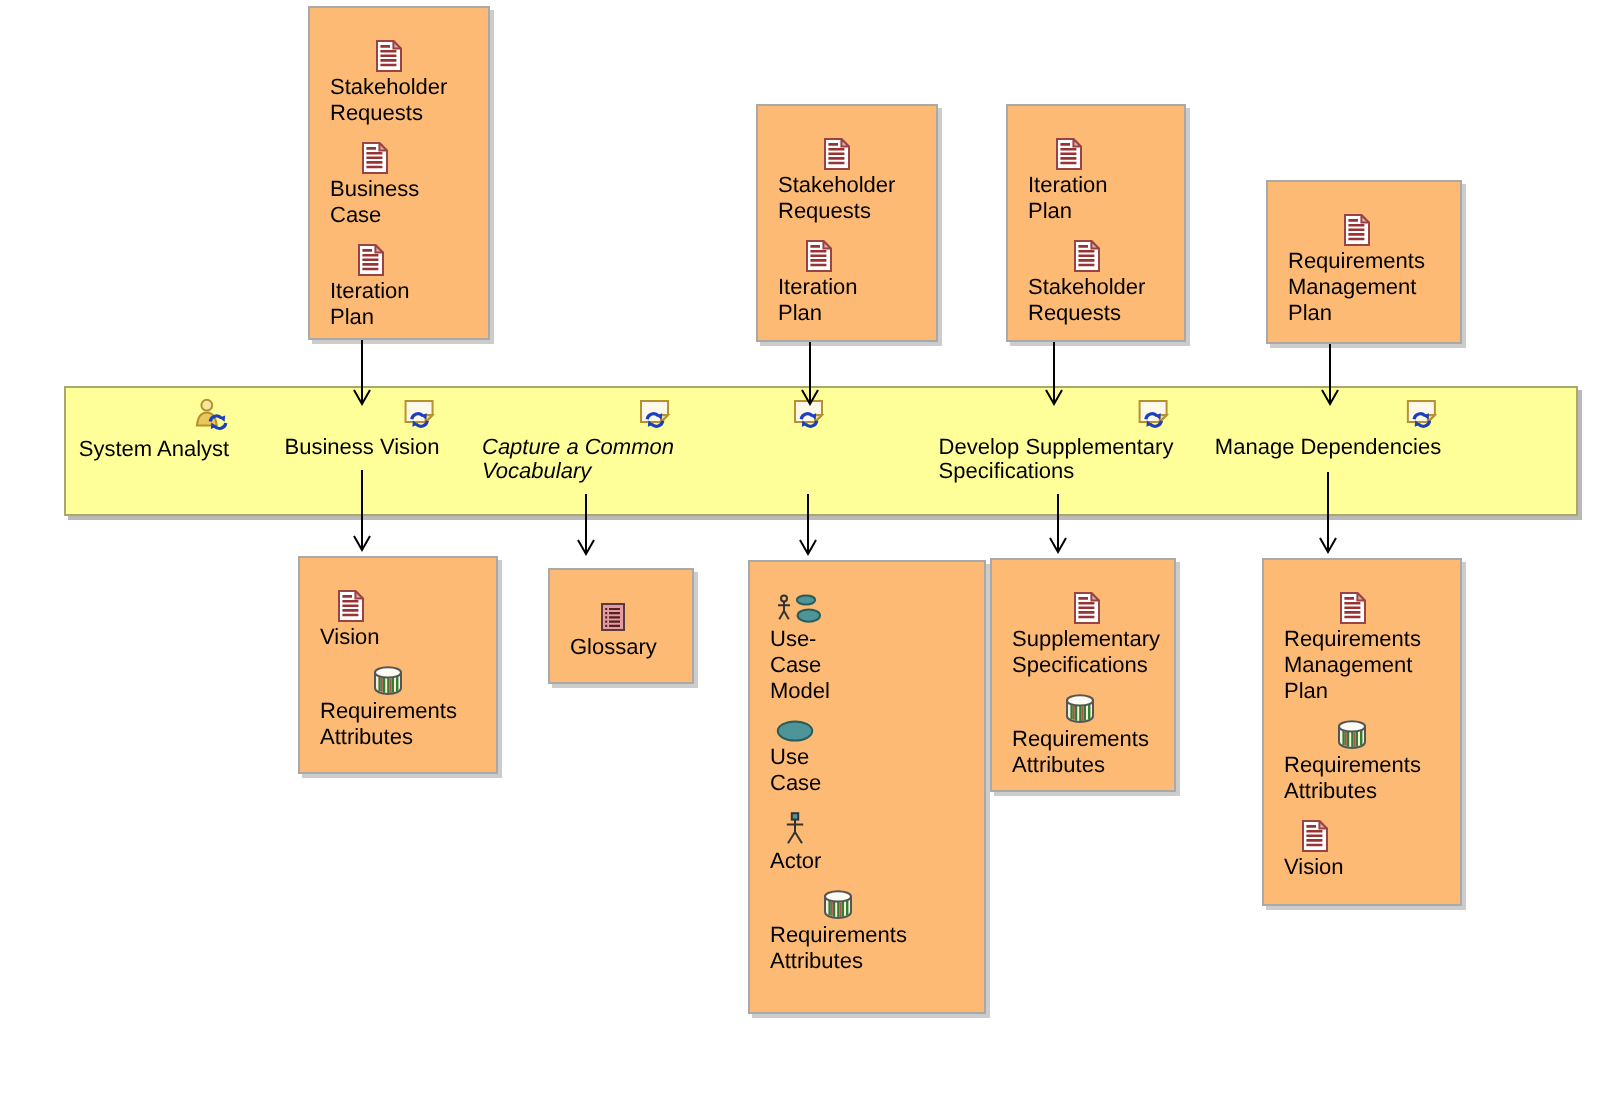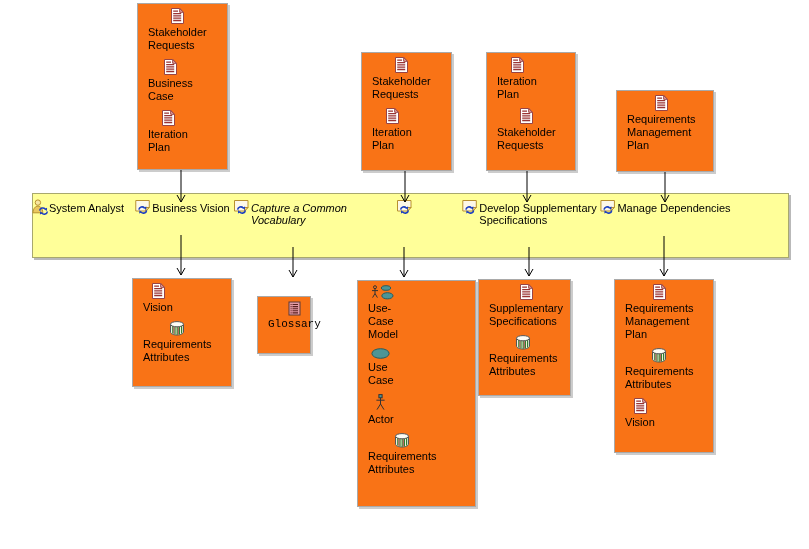--- a/index.html
+++ b/index.html
@@ -1,26 +1,26 @@
 <!DOCTYPE html>
 <html><head>
 <meta charset="utf-8">
 <style>
   html,body{margin:0;padding:0;background:#fff;}
   .canvas{position:relative;width:809px;height:549px;background:#ffffff;overflow:hidden;
           font-family:"Liberation Sans","DejaVu Sans",sans-serif;font-size:11px;color:#000;}
   .band{position:absolute;background:#ffff99;border:1px solid #a8a86e;
         box-shadow:2px 2px 0 rgba(128,128,128,.55);}
-  .abox{position:absolute;background:#f97316;border:1px solid #a9a9a9;
-        box-shadow:2px 2px 0 rgba(128,128,128,.4);padding:4px 6px 0 10px;box-sizing:border-box;}
+  .abox{position:absolute;background:#fdba74;border:1px solid #a9a9a9;
+        box-shadow:2px 2px 0 rgba(128,128,128,.4);padding:16px 6px 0 10px;box-sizing:border-box;margin-left:17px;}
   .artifact{width:fit-content;margin:0 0 7px 0;cursor:pointer;}
   .artifact .icn{display:block;margin:0 auto 2px auto;}
   .a-label{white-space:pre-line;line-height:13px;text-align:left;}
   .activity{position:absolute;top:199px;transform:translateX(-50%);
-            display:flex;flex-direction:row;align-items:flex-start;cursor:pointer;}
+            display:flex;flex-direction:column;align-items:flex-end;cursor:pointer;}
   .act-label{margin-top:3px;white-space:pre-line;line-height:12px;text-align:left;}
   .arrow{position:absolute;overflow:visible;z-index:5;}
   svg{display:block;}
 </style>
 </head>
 <body>
 
 <div class="canvas">
 
   <svg width="0" height="0" style="position:absolute" aria-hidden="true">
@@ -192,21 +192,21 @@
     </div>
     <div class="artifact">
       <svg class="icn" width="16" height="15">
           <use href="#icon-repository"></use>
         </svg>
       <div class="a-label">Requirements
 Attributes</div>
     </div>
   </div>
 
-  <div class="abox" style="left:257px;top:296px;width:54px;height:58px;font-family:Liberation Mono, monospace;">
+  <div class="abox" style="left:257px;top:284px;width:73px;height:58px;">
     <div class="artifact">
       <svg class="icn" width="13" height="15">
           <use href="#icon-glossary"></use>
         </svg>
       <div class="a-label">Glossary</div>
     </div>
   </div>
 
   <div class="abox" style="left:357px;top:280px;width:119px;height:227px;">
     <div class="artifact">

